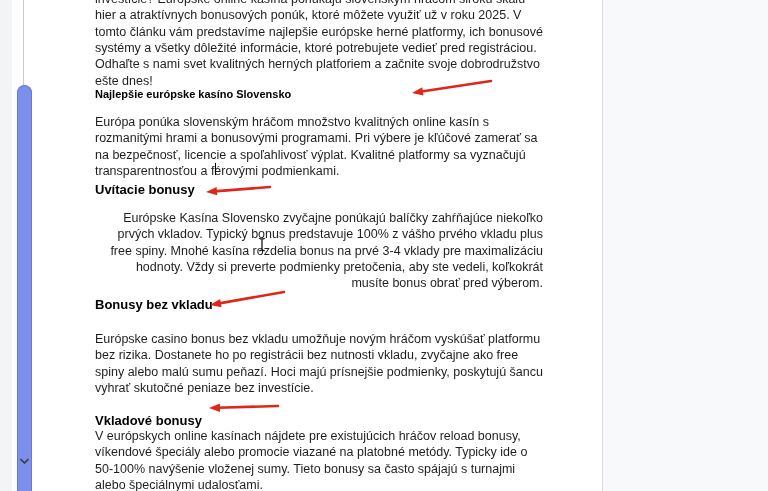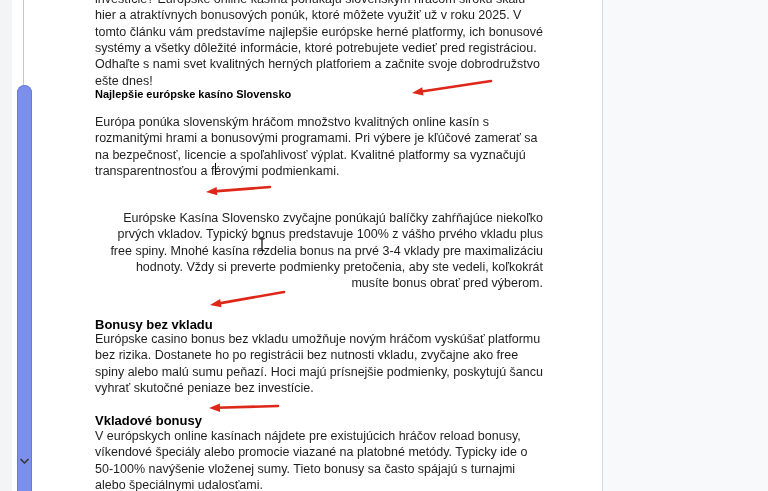--- a/index.html
+++ b/index.html
@@ -27,21 +27,21 @@
   .tb{position:absolute;left:83px;width:448px;margin:0;color:#1f1f1f;}
   p.tb{font-size:12.5px;line-height:16.33px;font-weight:400;}
   h1.tb{font-size:11px;line-height:20px;font-weight:700;color:#000;}
   h2.tb{font-size:13px;line-height:17px;font-weight:700;color:#000;}
 
   .p1{top:-9px;}
   .h1a{top:84px;}
   .p2{top:114px;}
   .h2a{top:181px;}
   .p3{top:210px;text-align:right;}
-  .h2b{top:316px;}
+  .h2b{top:296px;}
   .p4{top:331px;}
   .h2c{top:412px;}
   .p5{top:428px;}
 
   
   .caret{
     position:absolute;left:203px;top:163px;width:1.4px;height:12px;
     background:#000;
   }
 
@@ -65,20 +65,21 @@
 <body>
 
 <div class="stage">
 
   <div class="left-strip"></div>
 
   <div class="page">
     <p class="tb p1">investície? Európske online kasína ponúkajú slovenským hráčom širokú škálu hier a atraktívnych bonusových ponúk, ktoré môžete využiť už v roku 2025. V tomto článku vám predstavíme najlepšie európske herné platformy, ich bonusové systémy a všetky dôležité informácie, ktoré potrebujete vedieť pred registráciou. Odhaľte s nami svet kvalitných herných platforiem a začnite svoje dobrodružstvo ešte dnes!</p>
     <h1 class="tb h1a">Najlepšie európske kasíno Slovensko</h1>
     <p class="tb p2">Európa ponúka slovenským hráčom množstvo kvalitných online kasín s rozmanitými hrami a bonusovými programami. Pri výbere je kľúčové zamerať sa na bezpečnosť, licencie a spoľahlivosť výplat. Kvalitné platformy sa vyznačujú transparentnosťou a férovými podmienkami.</p>
+    <h2 class="tb h2a">Uvítacie bonusy</h2>
     <p class="tb p3">Európske Kasína Slovensko zvyčajne ponúkajú balíčky zahŕňajúce niekoľko prvých vkladov. Typický bonus predstavuje 100% z vášho prvého vkladu plus free spiny. Mnohé kasína rozdelia bonus na prvé 3-4 vklady pre maximalizáciu hodnoty. Vždy si preverte podmienky pretočenia, aby ste vedeli, koľkokrát musíte bonus obrať pred výberom.</p>
     <h2 class="tb h2b">Bonusy bez vkladu</h2>
     <p class="tb p4">Európske casino bonus bez vkladu umožňuje novým hráčom vyskúšať platformu bez rizika. Dostanete ho po registrácii bez nutnosti vkladu, zvyčajne ako free spiny alebo malú sumu peňazí. Hoci majú prísnejšie podmienky, poskytujú šancu vyhrať skutočné peniaze bez investície.</p>
     <h2 class="tb h2c">Vkladové bonusy</h2>
     <p class="tb p5">V európskych online kasínach nájdete pre existujúcich hráčov reload bonusy, víkendové špeciály alebo promocie viazané na platobné metódy. Typicky ide o 50-100% navýšenie vloženej sumy. Tieto bonusy sa často spájajú s turnajmi alebo špeciálnymi udalosťami.</p>
 
     <div class="caret"></div>
   </div>
 
   <div class="track"></div>

